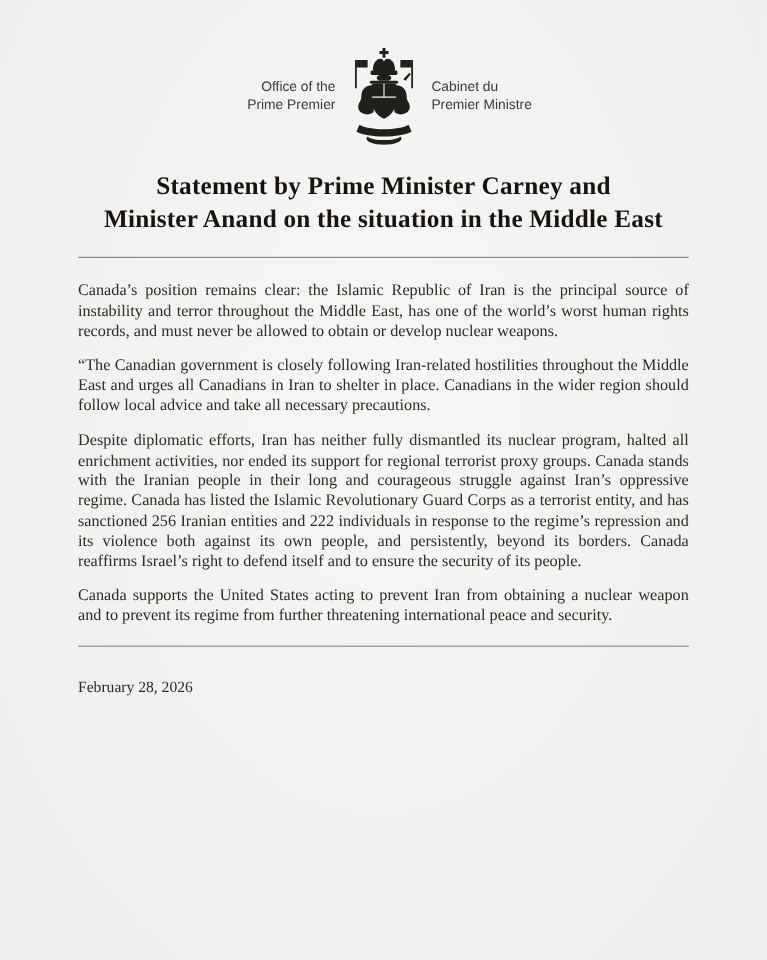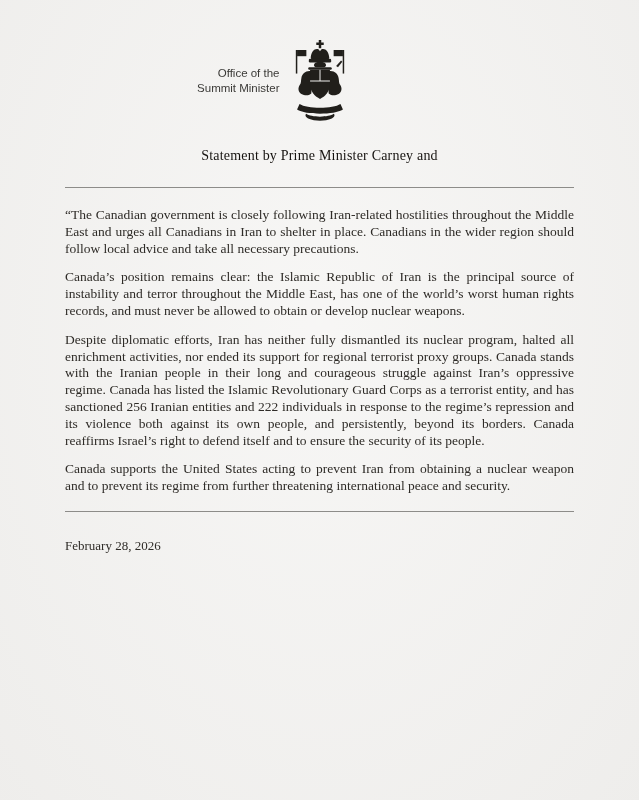--- a/index.html
+++ b/index.html
@@ -24,22 +24,22 @@
   }
   .dept{
     font-family:"Liberation Sans","DejaVu Sans",sans-serif;
     font-size:11.5px;line-height:15px;color:var(--dept_ink);
   }
   .dept-left{text-align:right;}
   .dept-right{text-align:left;}
   .crest{width:62px;height:82px;}
   .crest svg{width:62px;height:82px;display:block;}
   .title{
-    margin:20px 0 0;font-weight:normal;text-align:center;
-    font-size:14px;line-height:27px;color:var(--title_ink);
+    margin:20px 0 0;font-weight:bold;text-align:center;
+    font-size:21px;line-height:27px;color:var(--title_ink);
     letter-spacing:.2px;
   }
   .t-line{display:block;}
   .rule{border:none;border-top:1.4px solid var(--rule);margin:0;height:0;}
   .rule-top{margin-top:18px;}
   .body-text{margin-top:19px;}
   .body-para{
     margin:0 0 12px;font-size:13.5px;line-height:16.8px;
     text-align:justify;color:var(--ink);
   }
@@ -47,21 +47,21 @@
   .date-line{margin-top:26px;font-size:13px;color:var(--ink);}
 </style>
 </head>
 <body>
 
 <div class="page">
 
   <header class="masthead">
     <div class="dept dept-left">
       <span>Office of the</span><br>
-      <span>Summit Minister</span>
+      <span>Prime Premier</span>
     </div>
 
     <div class="crest">
       <svg viewBox="0 0 100 132" xmlns="http://www.w3.org/2000/svg" aria-hidden="true">
         <g fill="#211f1b">
           <path d="M48 0h4v4h4v4h-4v5h-4V8h-4V4h4z"></path>
           <path d="M35 28c1-10 7-16 13-13l2 3 2-3c6-3 12 3 13 13l-1 3H36z"></path>
           <rect x="32" y="30" width="36" height="6" rx="2"></rect>
           <path d="M41 38c3-4 15-4 18 0 2 3 0 5-3 6H44c-3-1-5-3-3-6z"></path>
           <rect x="31" y="44" width="38" height="4" rx="2"></rect>
@@ -75,31 +75,36 @@
           <path d="M34 48h32v23c0 13-8 20-16 24-8-4-16-11-16-24z"></path>
           <path d="M17 103c12 8 54 8 66 0l4 9c-14 9-60 9-74 0z"></path>
           <path d="M28 119c7 6 37 6 44 0 3 2 1 6-4 8-9 4-27 4-36 0-5-2-7-6-4-8z"></path>
         </g>
         <g stroke="#f3f2f0" stroke-width="1.6" fill="none">
           <path d="M34 66h32M50 48v18"></path>
         </g>
       </svg>
     </div>
 
+    <div class="dept dept-right">
+      <span>Cabinet du</span><br>
+      <span>Premier Ministre</span>
+    </div>
   </header>
 
   <h1 class="title">
     <span class="t-line">Statement by Prime Minister Carney and</span>
+    <span class="t-line">Minister Anand on the situation in the Middle East</span>
   </h1>
 
   <hr class="rule rule-top">
 
   <main class="body-text">
+      <p class="body-para">Canada’s position remains clear: the Islamic Republic of Iran is the principal source of instability and terror throughout the Middle East, has one of the world’s worst human rights records, and must never be allowed to obtain or develop nuclear weapons.</p>
       <p class="body-para">“The Canadian government is closely following Iran-related hostilities throughout the Middle East and urges all Canadians in Iran to shelter in place. Canadians in the wider region should follow local advice and take all necessary precautions.</p>
-      <p class="body-para">Canada’s position remains clear: the Islamic Republic of Iran is the principal source of instability and terror throughout the Middle East, has one of the world’s worst human rights records, and must never be allowed to obtain or develop nuclear weapons.</p>
       <p class="body-para">Despite diplomatic efforts, Iran has neither fully dismantled its nuclear program, halted all enrichment activities, nor ended its support for regional terrorist proxy groups. Canada stands with the Iranian people in their long and courageous struggle against Iran’s oppressive regime. Canada has listed the Islamic Revolutionary Guard Corps as a terrorist entity, and has sanctioned 256 Iranian entities and 222 individuals in response to the regime’s repression and its violence both against its own people, and persistently, beyond its borders. Canada reaffirms Israel’s right to defend itself and to ensure the security of its people.</p>
       <p class="body-para">Canada supports the United States acting to prevent Iran from obtaining a nuclear weapon and to prevent its regime from further threatening international peace and security.</p>
     </main>
 
   <hr class="rule rule-bottom">
 
   <div class="date-line">February 28, 2026</div>
 
 </div>
 

